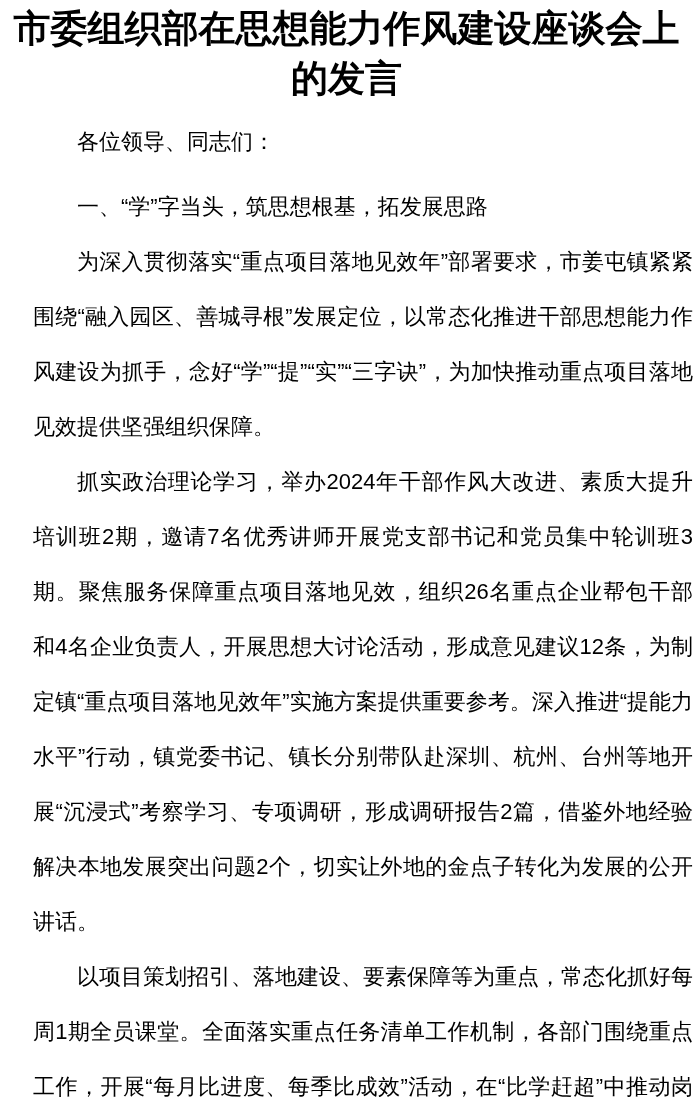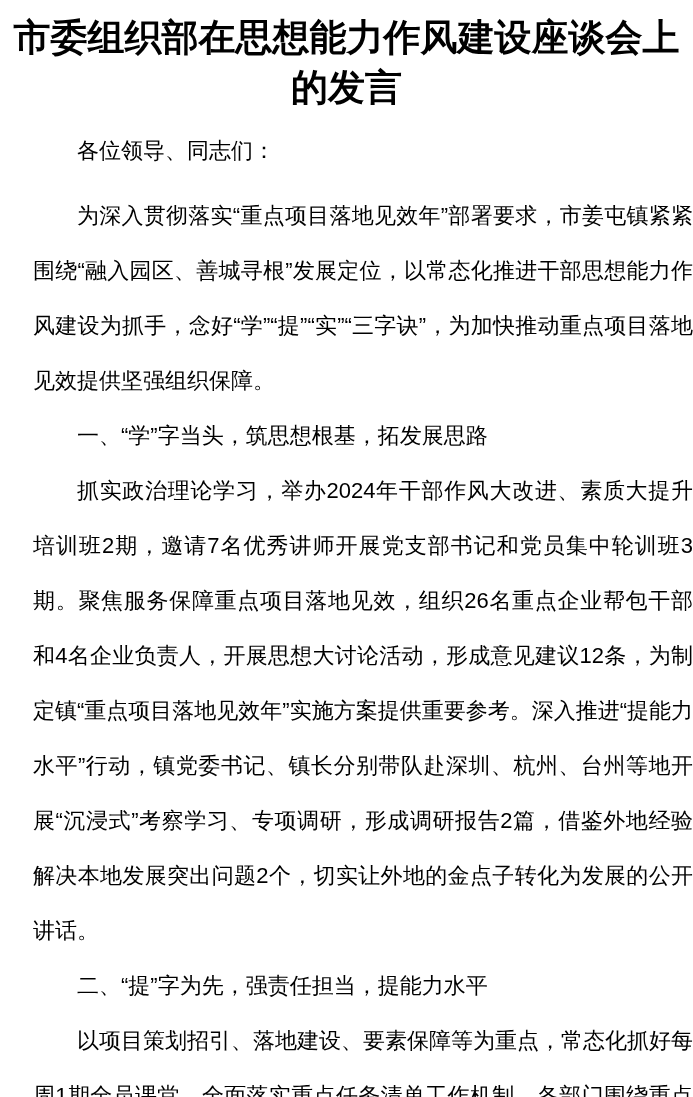--- a/index.html
+++ b/index.html
@@ -16,21 +16,21 @@
   }
   .page {
     box-sizing: border-box;
     width: 693px;
     height: 1097px;
     overflow: hidden;
     padding: 4px 0 0 0;
     background: #ffffff;
   }
   .doc-title {
-    margin: 9px;
+    margin: 0;
     font-size: 37px;
     font-weight: 700;
     line-height: 50px;
     text-align: center;
     letter-spacing: 0;
   }
   .para {
     margin: 0;
     font-size: 22px;
     font-weight: 400;
@@ -51,23 +51,22 @@
 </style>
 </head>
 <body>
 
 <div class="page">
   <h1 class="doc-title">市委组织部在思想能力作风建设座谈会上的发言</h1>
 
   <p class="para salutation">各位领导、同志们：</p>
 
   <div>
+    <p class="para section-heading">一、“学”字当头，筑思想根基，拓发展思路</p>
+
     <p class="para body-para">为深入贯彻落实“重点项目落地见效年”部署要求，市姜屯镇紧紧围绕“融入园区、善城寻根”发展定位，以常态化推进干部思想能力作风建设为抓手，念好“学”“提”“实”“三字诀”，为加快推动重点项目落地见效提供坚强组织保障。</p>
-
-    <p class="para section-heading">一、“学”字当头，筑思想根基，拓发展思路</p>
 
     <p class="para body-para">抓实政治理论学习，举办2024年干部作风大改进、素质大提升培训班2期，邀请7名优秀讲师开展党支部书记和党员集中轮训班3期。聚焦服务保障重点项目落地见效，组织26名重点企业帮包干部和4名企业负责人，开展思想大讨论活动，形成意见建议12条，为制定镇“重点项目落地见效年”实施方案提供重要参考。深入推进“提能力水平”行动，镇党委书记、镇长分别带队赴深圳、杭州、台州等地开展“沉浸式”考察学习、专项调研，形成调研报告2篇，借鉴外地经验解决本地发展突出问题2个，切实让外地的金点子转化为发展的公开讲话。</p>
 
-    <p class="para section-heading">二、“提”字为先，强责任担当，提能力水平</p>
 
     <p class="para body-para">以项目策划招引、落地建设、要素保障等为重点，常态化抓好每周1期全员课堂。全面落实重点任务清单工作机制，各部门围绕重点工作，开展“每月比进度、每季比成效”活动，在“比学赶超”中推动岗位</p>
   </div>
 </div>
 
 </body></html>

